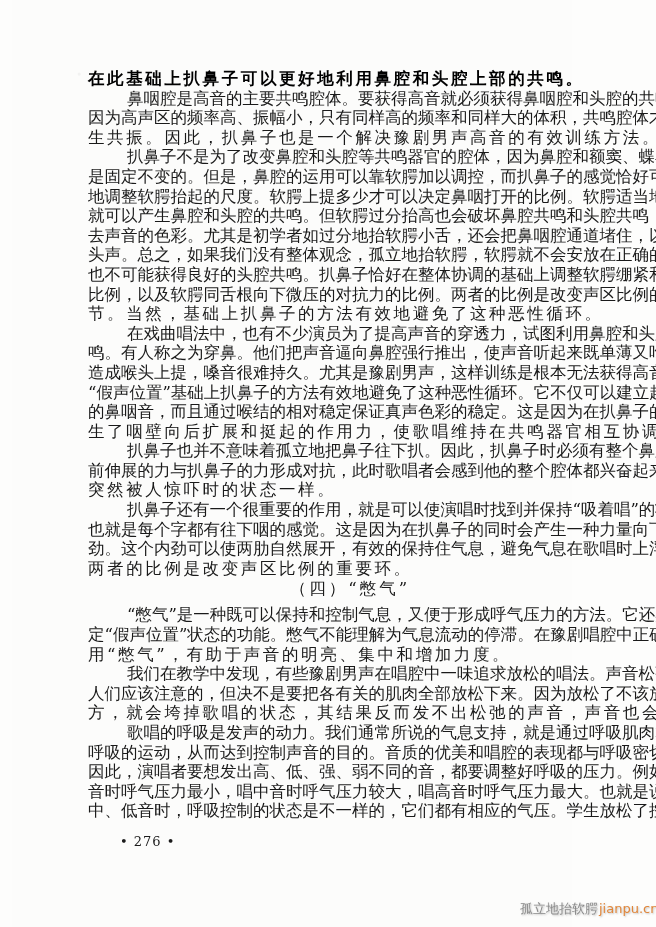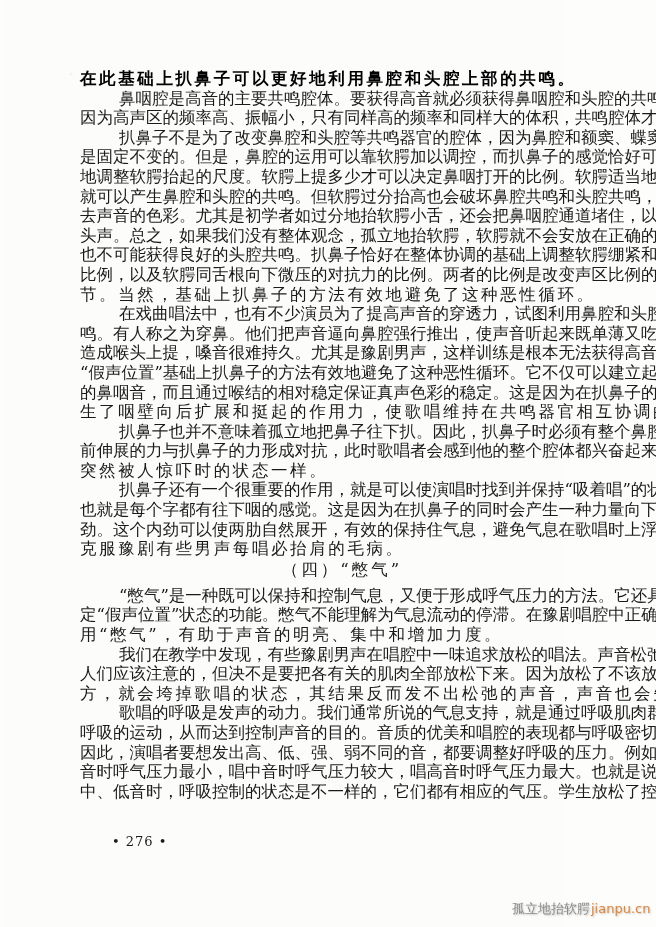--- a/index.html
+++ b/index.html
@@ -9,21 +9,21 @@
   }
   body {
     width: 656px;
     height: 927px;
     position: relative;
     overflow: hidden;
     background: #fdfdfc;
   }
   .page {
     position: absolute;
-    left: 4px; top: 0;
+    left: 12px; top: 0;
     width: 560px; height: 927px;
     background:
       radial-gradient(circle at 12% 8%, rgba(0,0,0,0.04) 0 1px, transparent 2px),
       radial-gradient(circle at 85% 20%, rgba(0,0,0,0.03) 0 1px, transparent 2px),
       #fcfcfb;
   }
   .body-text {
     position: absolute;
     left: 76px;
     top: 69px;
@@ -82,20 +82,21 @@
   .watermark .wm-en { color: #e0863a; margin-left: 1px; }
 </style>
 </head>
 <body>
 
 <div class="page">
   <div class="body-text" id="body-text">
       <span class="line bold">在此基础上扒鼻子可以更好地利用鼻腔和头腔上部的共鸣。</span>
       <span class="line full indent">鼻咽腔是高音的主要共鸣腔体。要获得高音就必须获得鼻咽腔和头腔的共鸣。这是</span>
       <span class="line full">因为高声区的频率高、振幅小，只有同样高的频率和同样大的体积，共鸣腔体才可以产</span>
+      <span class="line">生共振。因此，扒鼻子也是一个解决豫剧男声高音的有效训练方法。</span>
       <span class="line full indent">扒鼻子不是为了改变鼻腔和头腔等共鸣器官的腔体，因为鼻腔和额窦、蝶窦等腔体</span>
       <span class="line full">是固定不变的。但是，鼻腔的运用可以靠软腭加以调控，而扒鼻子的感觉恰好可以有效</span>
       <span class="line full">地调整软腭抬起的尺度。软腭上提多少才可以决定鼻咽打开的比例。软腭适当地抬高，</span>
       <span class="line full">就可以产生鼻腔和头腔的共鸣。但软腭过分抬高也会破坏鼻腔共鸣和头腔共鸣，从而失</span>
       <span class="line full">去声音的色彩。尤其是初学者如过分地抬软腭小舌，还会把鼻咽腔通道堵住，以至失去</span>
       <span class="line full">头声。总之，如果我们没有整体观念，孤立地抬软腭，软腭就不会安放在正确的位置，</span>
       <span class="line full">也不可能获得良好的头腔共鸣。扒鼻子恰好在整体协调的基础上调整软腭绷紧和上提的</span>
       <span class="line full">比例，以及软腭同舌根向下微压的对抗力的比例。两者的比例是改变声区比例的重要环</span>
       <span class="line">节。当然，基础上扒鼻子的方法有效地避免了这种恶性循环。</span>
       <span class="line full indent">在戏曲唱法中，也有不少演员为了提高声音的穿透力，试图利用鼻腔和头腔的共</span>
@@ -103,21 +104,21 @@
       <span class="line full">造成喉头上提，嗓音很难持久。尤其是豫剧男声，这样训练是根本无法获得高音的。在</span>
       <span class="line full">“假声位置”基础上扒鼻子的方法有效地避免了这种恶性循环。它不仅可以建立起稳定</span>
       <span class="line full">的鼻咽音，而且通过喉结的相对稳定保证真声色彩的稳定。这是因为在扒鼻子的时候产</span>
       <span class="line">生了咽壁向后扩展和挺起的作用力，使歌唱维持在共鸣器官相互协调的积极状态。</span>
       <span class="line full indent">扒鼻子也并不意味着孤立地把鼻子往下扒。因此，扒鼻子时必须有整个鼻腔向上向</span>
       <span class="line full">前伸展的力与扒鼻子的力形成对抗，此时歌唱者会感到他的整个腔体都兴奋起来，像是</span>
       <span class="line">突然被人惊吓时的状态一样。</span>
       <span class="line full indent">扒鼻子还有一个很重要的作用，就是可以使演唱时找到并保持“吸着唱”的状态，</span>
       <span class="line full">也就是每个字都有往下咽的感觉。这是因为在扒鼻子的同时会产生一种力量向下的内</span>
       <span class="line full">劲。这个内劲可以使两肋自然展开，有效的保持住气息，避免气息在歌唱时上浮，从而</span>
-      <span class="line">克服豫剧有些男声每唱必抬肩的毛病。</span>
+      <span class="line">两者的比例是改变声区比例的重要环。</span>
       <span class="line heading">（四）“憋气”</span>
       <span class="line full indent">“憋气”是一种既可以保持和控制气息，又便于形成呼气压力的方法。它还具有固</span>
       <span class="line full">定“假声位置”状态的功能。憋气不能理解为气息流动的停滞。在豫剧唱腔中正确地使</span>
       <span class="line">用“憋气”，有助于声音的明亮、集中和增加力度。</span>
       <span class="line full indent">我们在教学中发现，有些豫剧男声在唱腔中一味追求放松的唱法。声音松弛固然是</span>
       <span class="line full">人们应该注意的，但决不是要把各有关的肌肉全部放松下来。因为放松了不该放松的地</span>
       <span class="line">方，就会垮掉歌唱的状态，其结果反而发不出松弛的声音，声音也会失去色彩。</span>
       <span class="line full indent">歌唱的呼吸是发声的动力。我们通常所说的气息支持，就是通过呼吸肌肉群来控制</span>
       <span class="line full">呼吸的运动，从而达到控制声音的目的。音质的优美和唱腔的表现都与呼吸密切相关。</span>
       <span class="line full">因此，演唱者要想发出高、低、强、弱不同的音，都要调整好呼吸的压力。例如，唱低</span>

